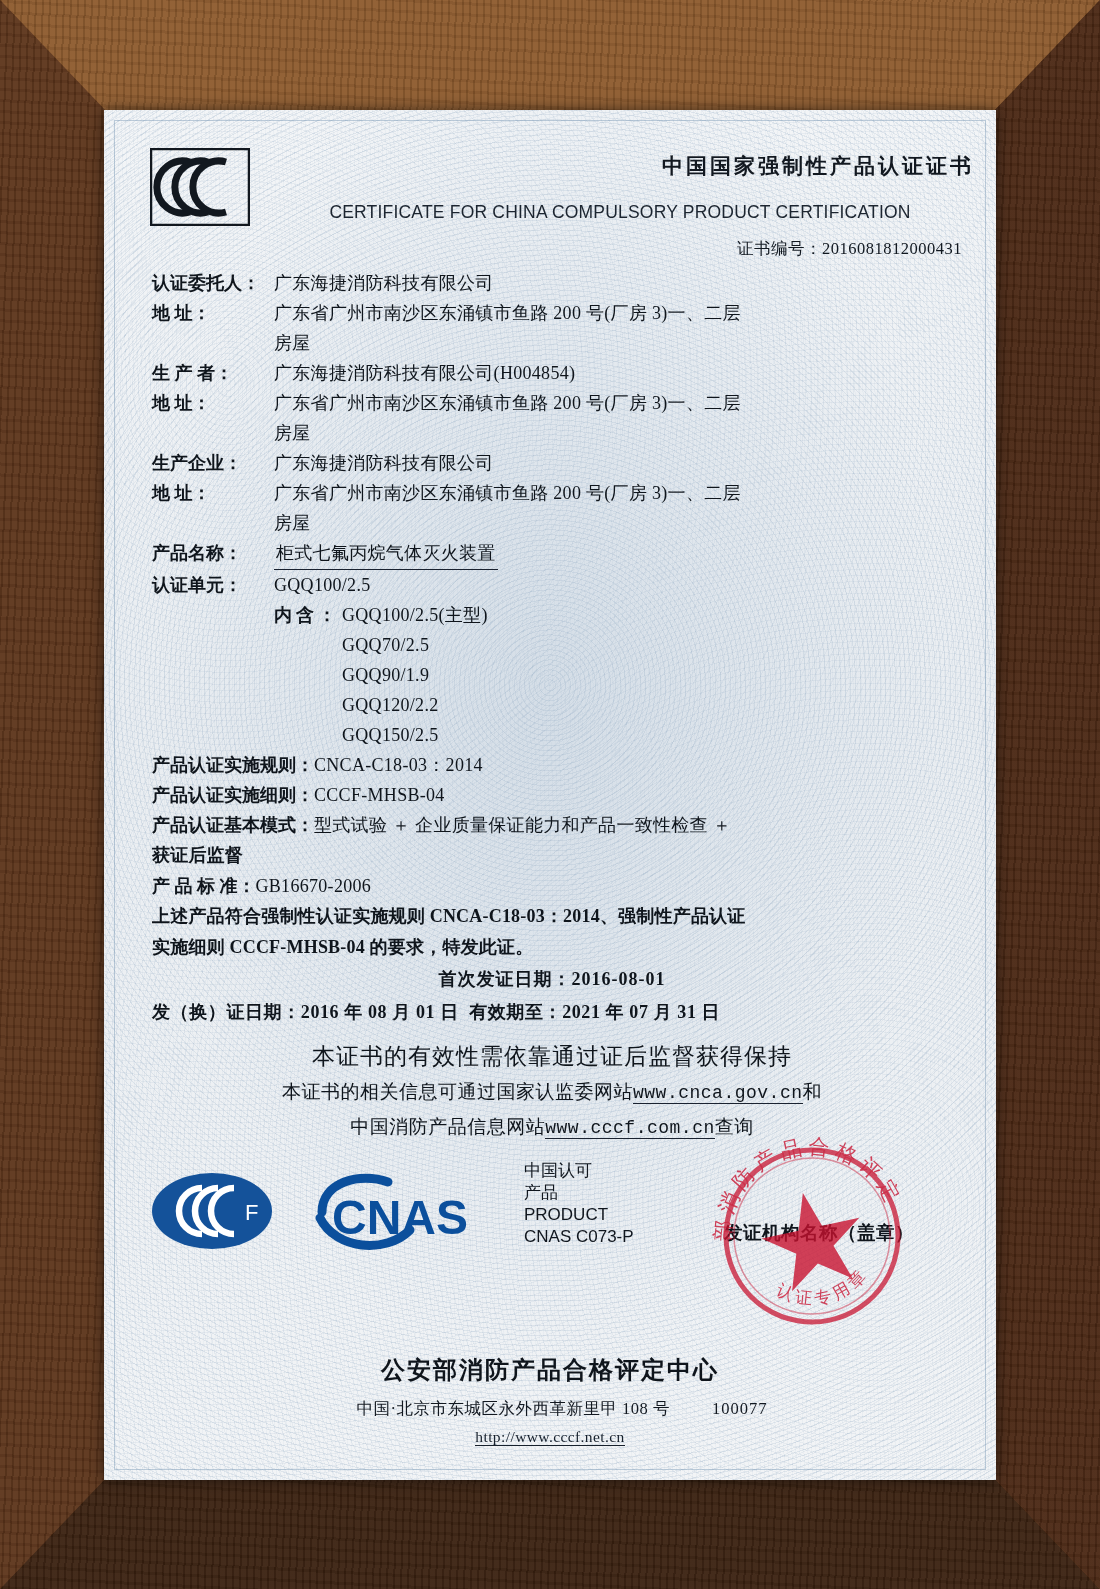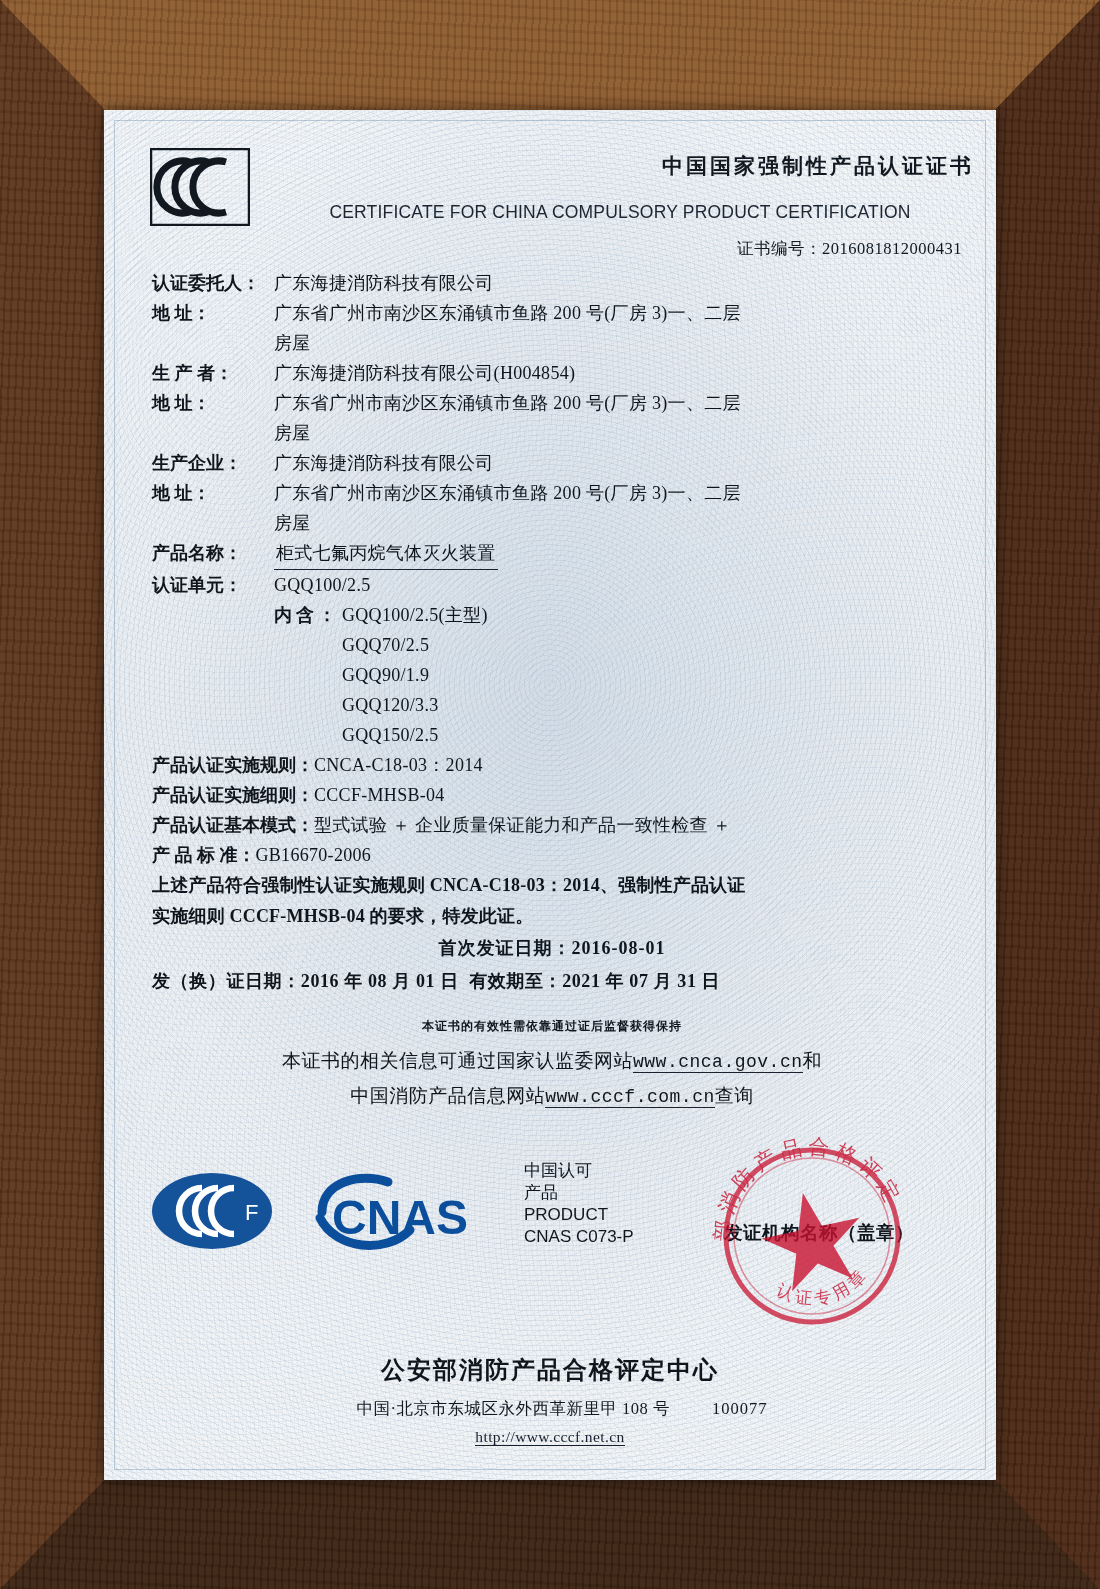--- a/index.html
+++ b/index.html
@@ -201,24 +201,24 @@
     line-height: 32px;
     letter-spacing: 1px;
   }
   .issue-line {
     line-height: 34px;
     font-weight: bold;
     letter-spacing: 0.6px;
   }
   .center-line {
     text-align: center;
-    font-weight: bold;
+    font-weight: normal;
     line-height: 36px;
     letter-spacing: 1px;
-    font-size: 12px;
+    font-size: 23px;
   }
   .info-line {
     text-align: center;
     line-height: 34px;
     font-size: 19px;
     letter-spacing: 0.5px;
   }
   .link {
     font-family: Liberation Mono, monospace;
     border-bottom: 1px solid #1a2230;
@@ -376,37 +376,38 @@
         <span class="lbl w1">认证单元：</span>
         <span class="val">GQQ100/2.5</span>
       </div>
 
       <div class="row">
         <span class="sub-label">内含：</span>
         <span class="val">GQQ100/2.5(主型)</span>
       </div>
       <div class="sub-row">GQQ70/2.5</div>
       <div class="sub-row">GQQ90/1.9</div>
-      <div class="sub-row">GQQ120/3.3</div>
+      <div class="sub-row">GQQ120/2.2</div>
       <div class="sub-row">GQQ150/2.5</div>
 
       <div class="row">
         <span class="lbl">产品认证实施规则：</span>
         <span class="val" style="flex:none;">CNCA-C18-03：2014</span>
       </div>
 
       <div class="row">
         <span class="lbl">产品认证实施细则：</span>
         <span class="val" style="flex:none;">CCCF-MHSB-04</span>
       </div>
 
       <div class="row">
         <span class="lbl">产品认证基本模式：</span>
         <span class="val" style="flex:none;">型式试验 ＋ 企业质量保证能力和产品一致性检查 ＋</span>
       </div>
+      <div class="para">获证后监督</div>
 
       <div class="row">
         <span class="lbl">产  品  标  准：</span>
         <span class="val" style="flex:none;">GB16670-2006</span>
       </div>
 
       <div class="para">上述产品符合强制性认证实施规则 CNCA-C18-03：2014、强制性产品认证</div>
       <div class="para">实施细则 CCCF-MHSB-04 的要求，特发此证。</div>
 
       <div class="first-issue">

